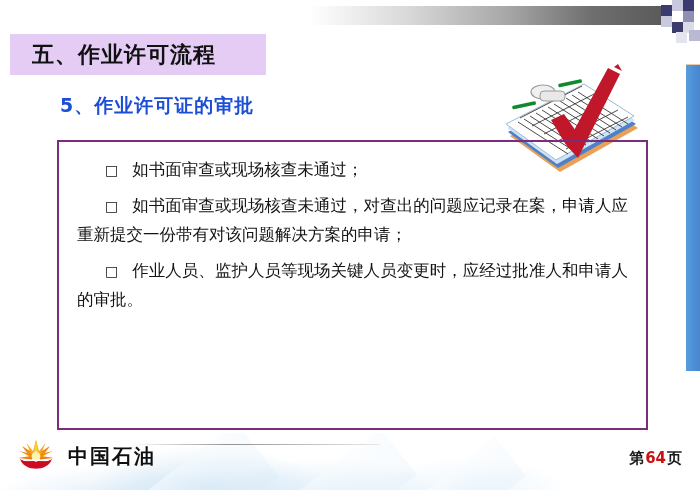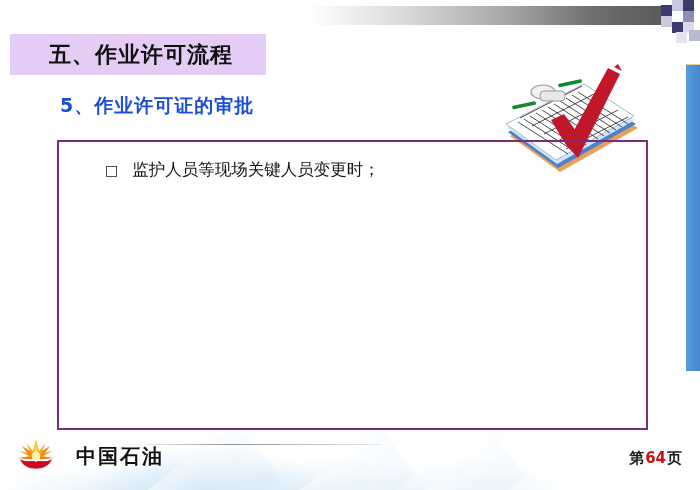--- a/index.html
+++ b/index.html
@@ -52,21 +52,21 @@
     background: #e4ccf5;
     display: flex;
     align-items: center;
   }
   .title-banner .title-text {
     font-family: "DejaVu Sans", sans-serif;
     font-weight: bold;
     font-size: 22px;
     color: #111111;
     letter-spacing: 1px;
-    padding-left: 39px;
+    padding-left: 22px;
     white-space: nowrap;
   }
 
   
   .subtitle {
     position: absolute;
     left: 60px;
     top: 93px;
     font-family: "DejaVu Sans", sans-serif;
     font-weight: bold;
@@ -154,21 +154,21 @@
   .logo {
     position: absolute;
     left: 16px;
     top: 438px;
     width: 40px;
     height: 38px;
   }
   .logo svg { display:block; }
   .brand-text {
     position: absolute;
-    left: 76px;
+    left: 68px;
     top: 443px;
     font-family: "DejaVu Sans", sans-serif;
     font-weight: bold;
     font-size: 20px;
     color: #101010;
     letter-spacing: 2px;
     white-space: nowrap;
   }
   .page-number {
     position: absolute;
@@ -255,21 +255,27 @@
       <g>
         <polygon points="55,58 70,83 82,72 68,52" fill="#c0172a"></polygon>
         <polygon points="70,83 82,96 124,12 112,6" fill="#c0172a"></polygon>
         <polygon points="118,5 126,9 122,2" fill="#c0172a"></polygon>
       </g>
     </svg>
   </div>
 
   <div class="content-box">
     <div class="bullet-item">
-      <span class="marker">□</span><span>监护人员等现场关键人员变更时；</span>
+      <span class="marker">□</span><span>如书面审查或现场核查未通过；</span>
+    </div>
+    <div class="bullet-item">
+      <span class="marker">□</span><span>如书面审查或现场核查未通过，对查出的问题应记录在案，申请人应重新提交一份带有对该问题解决方案的申请；</span>
+    </div>
+    <div class="bullet-item">
+      <span class="marker">□</span><span>作业人员、监护人员等现场关键人员变更时，应经过批准人和申请人的审批。</span>
     </div>
   </div>
 
   <div class="footer">
     <div class="footer-wash"></div>
     <div class="footer-diag" style="left:150px; top:18px; width:120px; height:70px; opacity:.55;"></div>
     <div class="footer-diag" style="left:300px; top:22px; width:110px; height:60px; opacity:.5;"></div>
     <div class="footer-diag" style="left:430px; top:26px; width:90px; height:50px; opacity:.45;"></div>
     <div class="footer-sheen"></div>
   </div>

